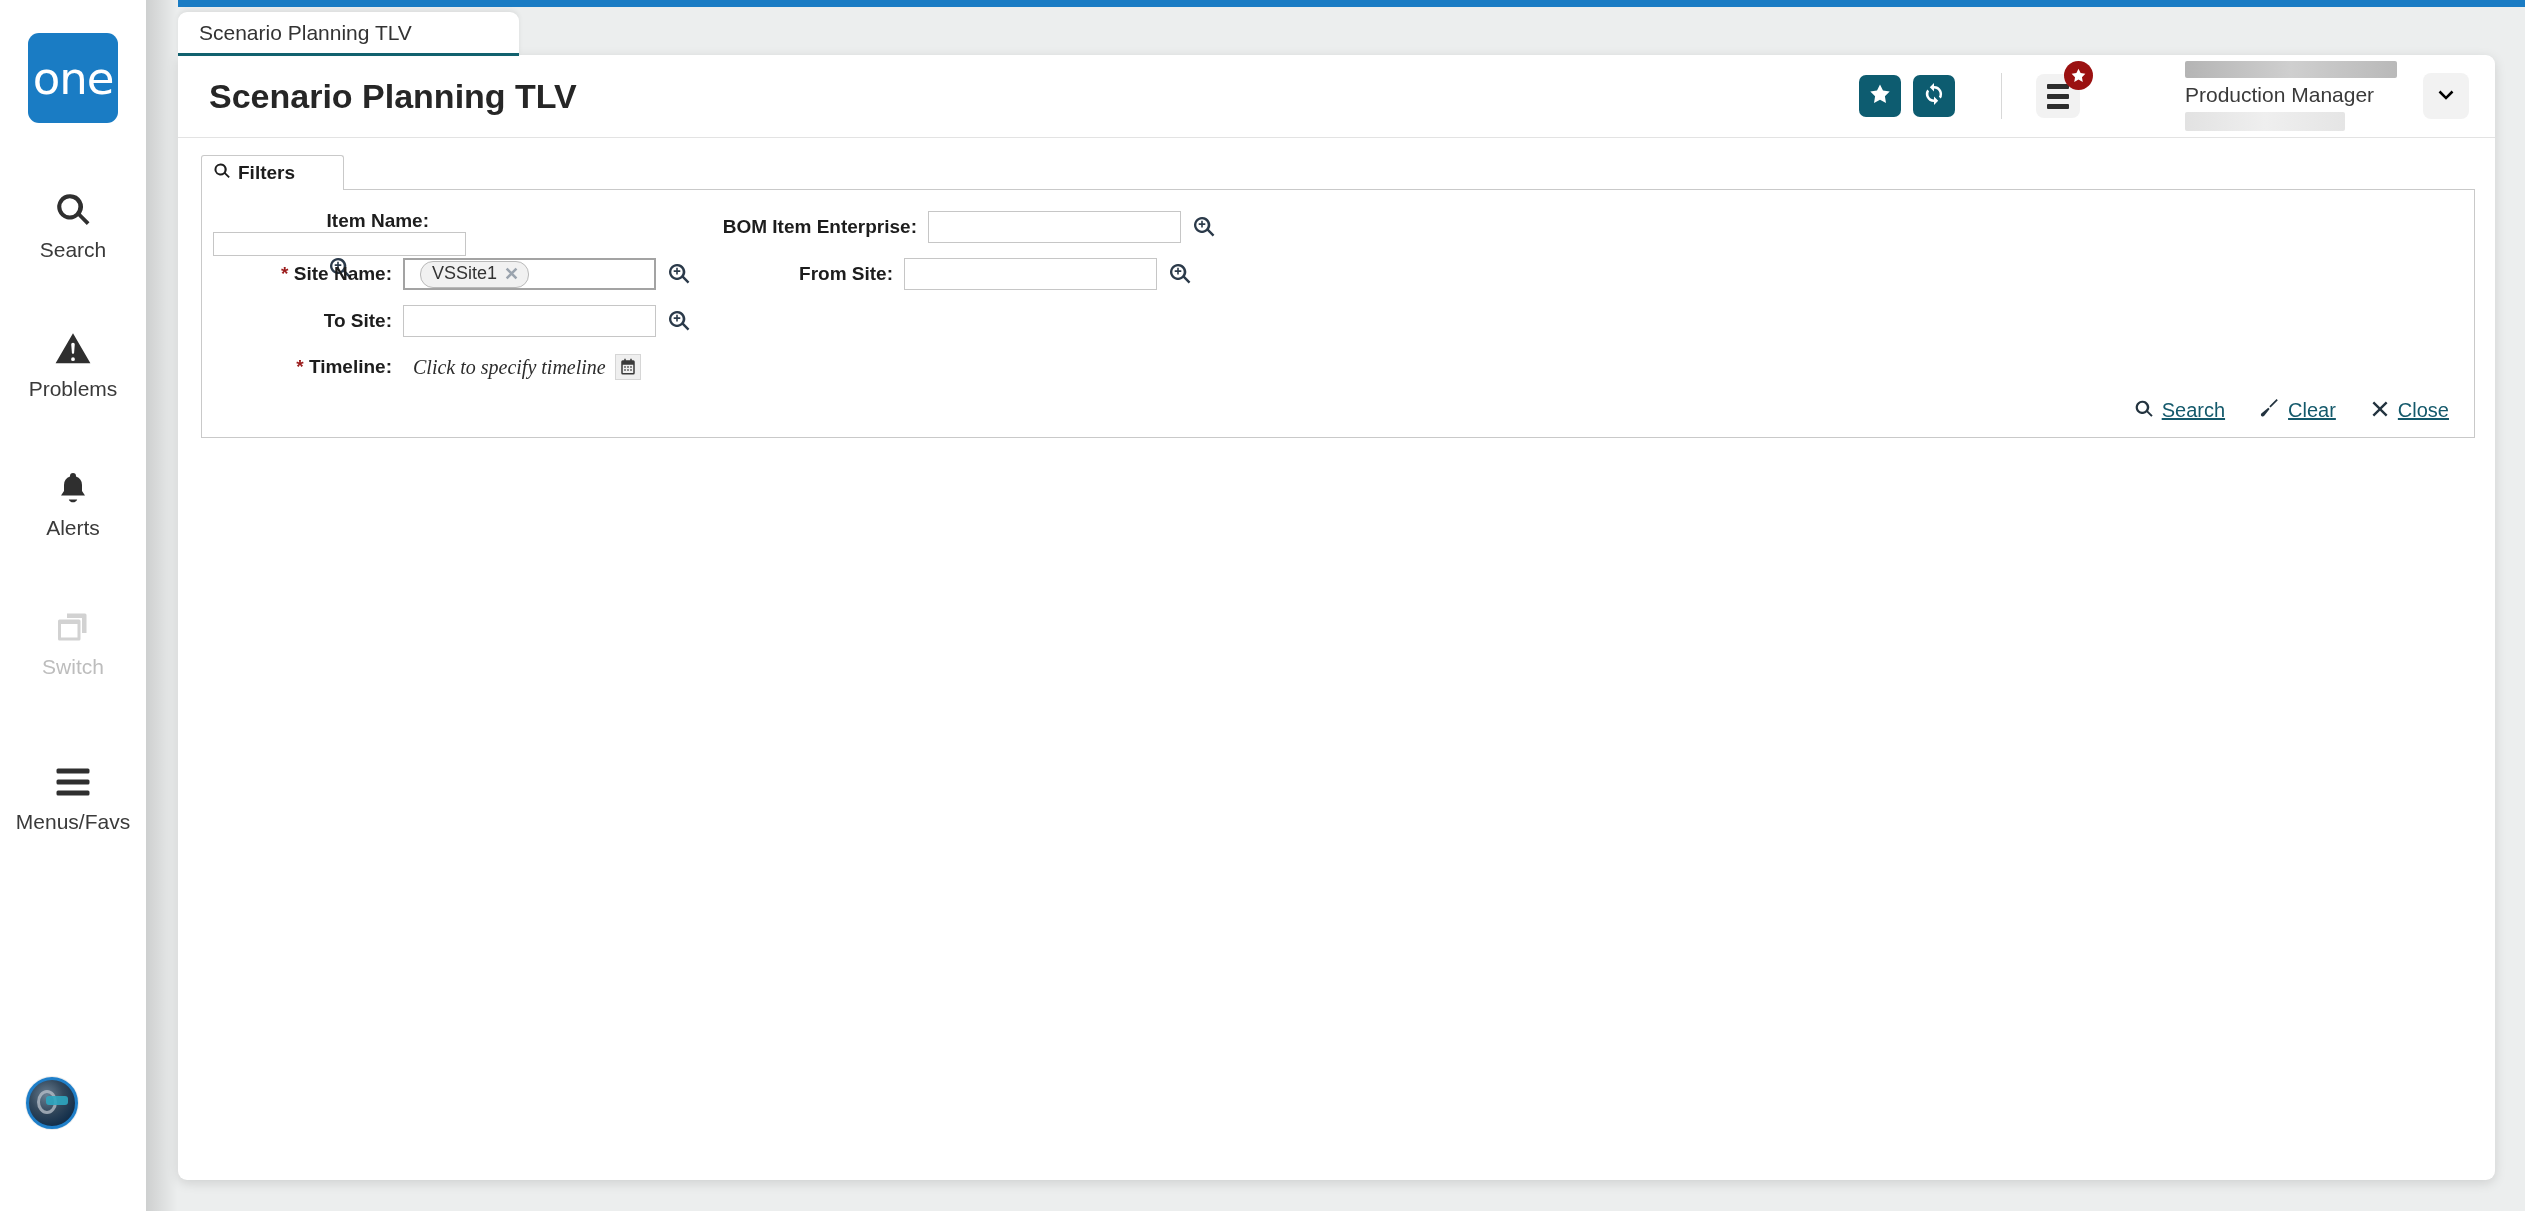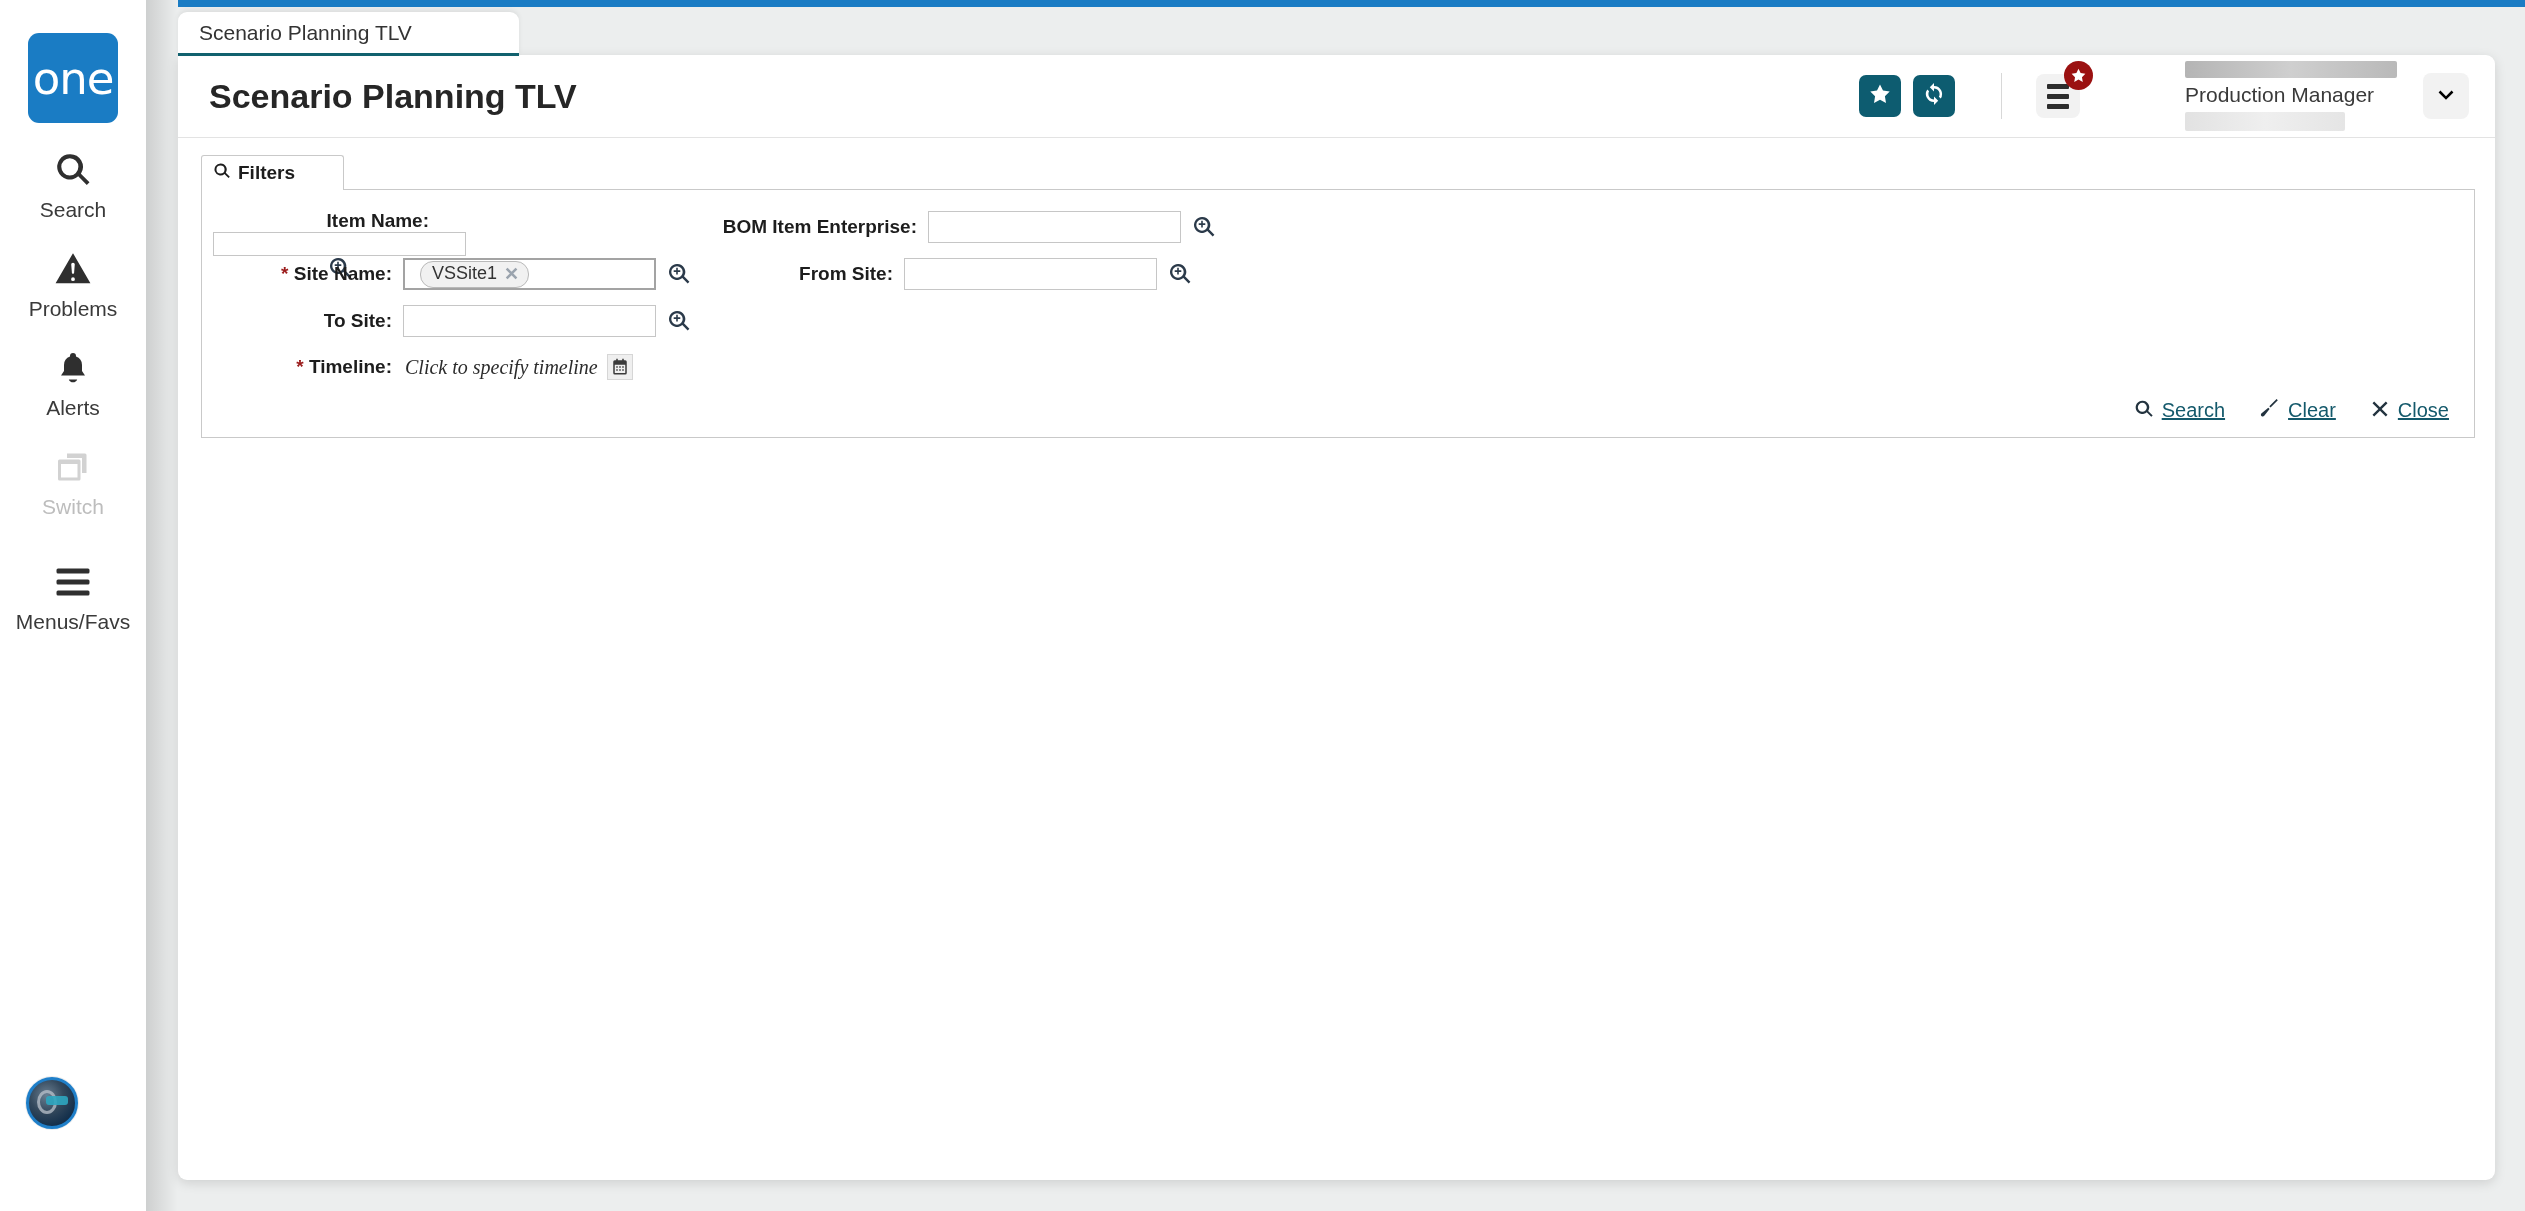--- a/index.html
+++ b/index.html
@@ -10,20 +10,21 @@
     overflow: hidden;
   }
 
   
   #rail {
     position: absolute; left: 0; top: 0;
     width: 146px; height: 1211px;
     background: #ffffff;
     display: flex; flex-direction: column; align-items: center;
     z-index: 5;
+    gap: 40px;
   }
   #rail-shadow {
     position: absolute; left: 146px; top: 0;
     width: 32px; height: 1211px;
     background: linear-gradient(to right, rgba(0,0,0,0.13), rgba(0,0,0,0.0));
     z-index: 4; pointer-events: none;
   }
   .logo {
     margin-top: 33px; width: 90px; height: 90px;
     background: #1a7cc4; border-radius: 11px;
@@ -395,21 +396,21 @@
             </svg>
         </span>
       </div>
 
 
       <div class="frow" style="left:0; top:160px;">
         <span class="flabel" style="width:190px">
           <span class="req">*</span>
           <span>Timeline:</span>
         </span>
-        <span class="timeline-ph" style="margin-left:13px;">Click to specify timeline</span>
+        <span class="timeline-ph" style="margin-left:21px;">Click to specify timeline</span>
         <span id="cal-btn">
           <svg width="18" height="18" viewBox="0 0 24 24" fill="#3a3a3a">
               <path d="M7 1v2H5a2 2 0 00-2 2v15a2 2 0 002 2h14a2 2 0 002-2V5a2 2 0 00-2-2h-2V1h-2v2H9V1H7zm12 8v11H5V9h14zM7 11v2h2v-2H7zm4 0v2h2v-2h-2zm4 0v2h2v-2h-2zM7 15v2h2v-2H7zm4 0v2h2v-2h-2zm4 0v2h2v-2h-2z"></path>
             </svg>
         </span>
       </div>
 
       <div id="factions">
         <div class="faction">
           <span>

